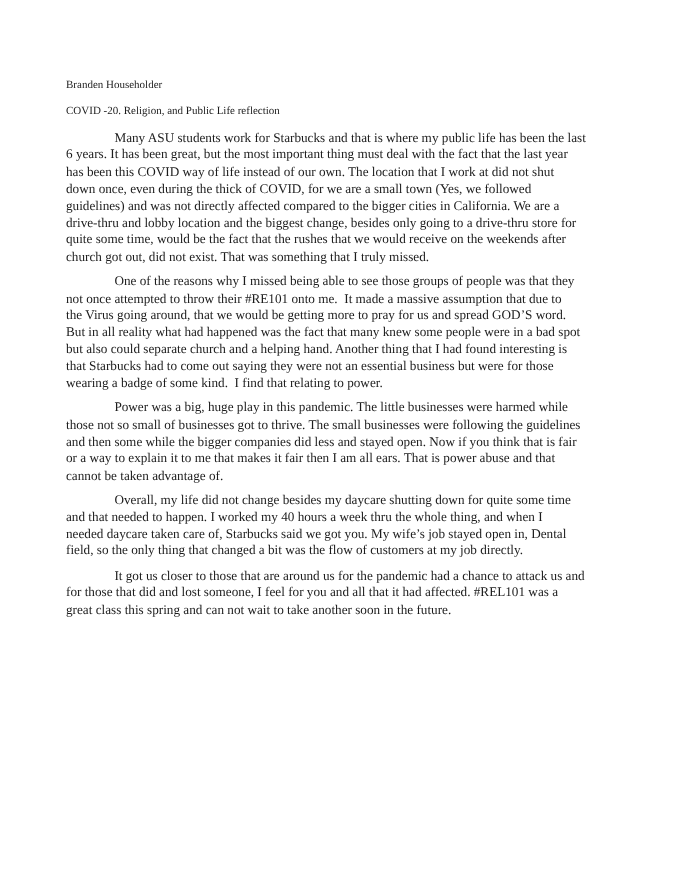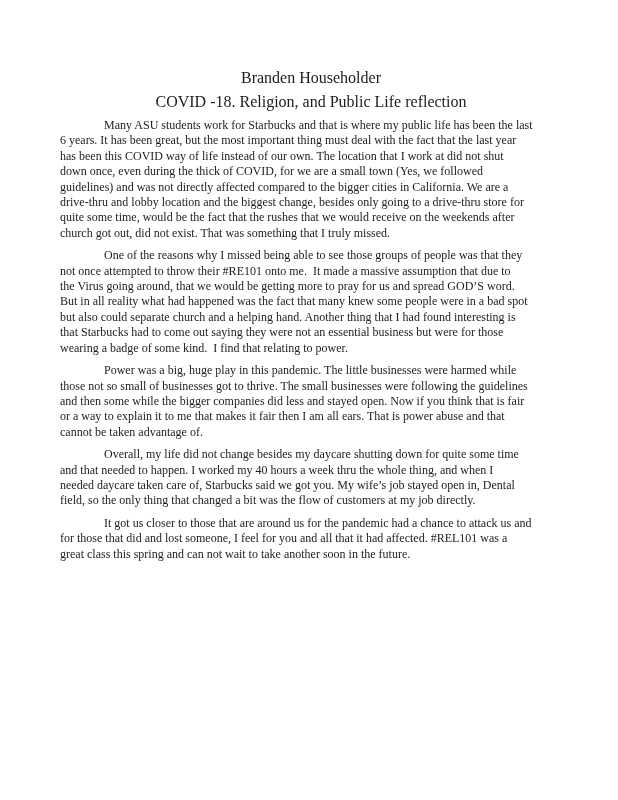--- a/index.html
+++ b/index.html
@@ -13,40 +13,39 @@
     height: 800px;
     box-sizing: border-box;
     background: #ffffff;
     padding: 70px 56px 0 60px;
     font-family: "Liberation Serif", "DejaVu Serif", serif;
     color: #1c1c1c;
     overflow: hidden;
   }
   .hline {
     margin: 0 0 8.6px 0;
-    font-size: 16px;
+    font-size: 10px;
     line-height: 15.4px;
     font-weight: normal;
-    text-align: center;
     white-space: pre;
   }
   .para {
     margin: 0 0 7px 0;
     font-size: 12px;
     line-height: 15.4px;
     white-space: pre;
     text-indent: 44px;
   }
 </style>
 </head>
 <body>
 
 <div class="page">
   <p class="hline">Branden Householder</p>
-  <p class="hline">COVID -18. Religion, and Public Life reflection</p>
+  <p class="hline">COVID -20. Religion, and Public Life reflection</p>
 
   <p class="para">Many ASU students work for Starbucks and that is where my public life has been the last
 6 years. It has been great, but the most important thing must deal with the fact that the last year
 has been this COVID way of life instead of our own. The location that I work at did not shut
 down once, even during the thick of COVID, for we are a small town (Yes, we followed
 guidelines) and was not directly affected compared to the bigger cities in California. We are a
 drive-thru and lobby location and the biggest change, besides only going to a drive-thru store for
 quite some time, would be the fact that the rushes that we would receive on the weekends after
 church got out, did not exist. That was something that I truly missed.</p>
   <p class="para">One of the reasons why I missed being able to see those groups of people was that they

